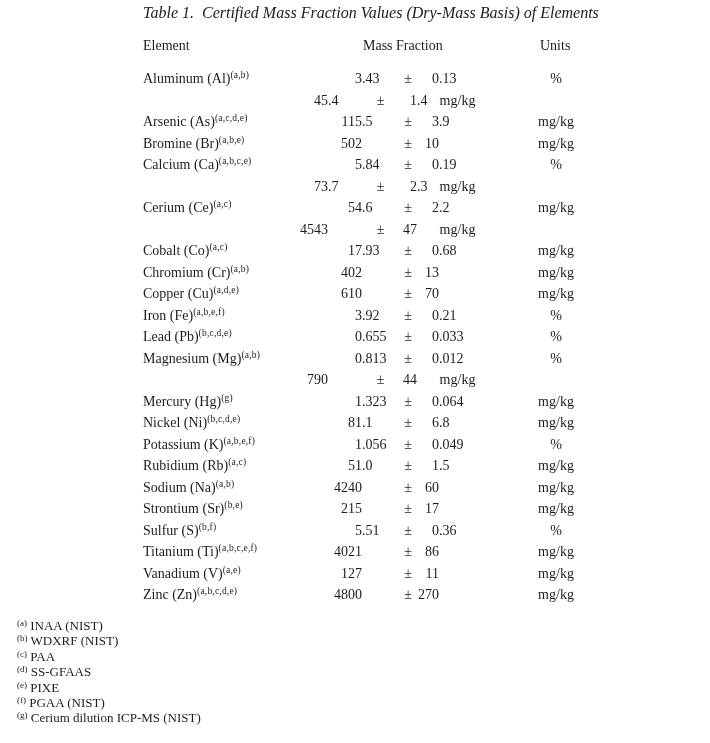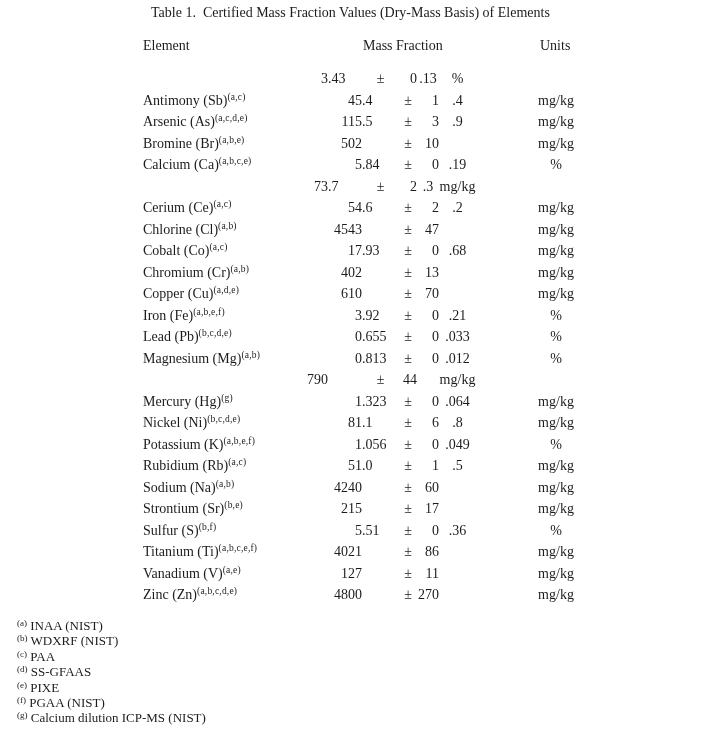--- a/index.html
+++ b/index.html
@@ -8,24 +8,25 @@
     background: #ffffff;
     color: #1c1c1c;
     font-family: "Liberation Serif", "DejaVu Serif", serif;
     position: relative;
     overflow: hidden;
   }
   .page { position: absolute; inset: 0; background: #ffffff; }
 
   .title {
     position: absolute;
-    left: 151px; top: 6px;
-    font-size: 14px;
+    left: 143px; top: 6px;
+    font-size: 16px;
     line-height: 14px;
     white-space: pre;
+    font-style: italic;
   }
 
   .thead {
     position: absolute;
     left: 143px; top: 39px;
     width: 520px; height: 16px;
     font-size: 14px;
     line-height: 14px;
   }
   .h-element { position: absolute; left: 0; }
@@ -42,21 +43,21 @@
     grid-template-columns: 185px 34px 37px 18px 22px 37px 160px;
     height: 21.5px;
     line-height: 21.5px;
     font-size: 14px;
   }
   .c-el    { text-align: left; white-space: nowrap; }
   .c-vint  { text-align: right; }
   .c-vfrac { text-align: left; }
   .c-pm    { text-align: center; }
   .c-uint  { text-align: right; }
-  .c-ufrac { text-align: center; font-family: Liberation Serif, serif; }
+  .c-ufrac { text-align: left; font-family: Liberation Serif, serif; }
   .c-units { text-align: center; }
 
   sup.refs {
     font-size: 9.5px;
     line-height: 0;
     vertical-align: 5px;
     letter-spacing: 0.2px;
   }
 
   .footnotes {
@@ -80,30 +81,30 @@
 
   <div class="thead">
     <span class="h-element">Element</span>
     <span class="h-mass">Mass Fraction</span>
     <span class="h-units">Units</span>
   </div>
 
   <div class="tbody">
 
       <div class="row">
+        <span class="c-el"><span>Aluminum (Al)</span><sup class="refs">(a,b)</sup></span>
         <span class="c-vint">3</span>
         <span class="c-vfrac">.43</span>
         <span class="c-pm">±</span>
         <span class="c-uint">0</span>
         <span class="c-ufrac">.13</span>
         <span class="c-units">%</span>
       </div>
 
       <div class="row">
-        <span class="c-el"><span>Antimony (Sb)</span><sup class="refs">(a,c)</sup></span>
         <span class="c-vint">45</span>
         <span class="c-vfrac">.4</span>
         <span class="c-pm">±</span>
         <span class="c-uint">1</span>
         <span class="c-ufrac">.4</span>
         <span class="c-units">mg/kg</span>
       </div>
 
       <div class="row">
         <span class="c-el"><span>Arsenic (As)</span><sup class="refs">(a,c,d,e)</sup></span>
@@ -148,21 +149,20 @@
         <span class="c-el"><span>Cerium (Ce)</span><sup class="refs">(a,c)</sup></span>
         <span class="c-vint">54</span>
         <span class="c-vfrac">.6</span>
         <span class="c-pm">±</span>
         <span class="c-uint">2</span>
         <span class="c-ufrac">.2</span>
         <span class="c-units">mg/kg</span>
       </div>
 
       <div class="row">
-        <span class="c-el"><span>Chlorine (Cl)</span><sup class="refs">(a,b)</sup></span>
         <span class="c-vint">4543</span>
         <span class="c-vfrac"></span>
         <span class="c-pm">±</span>
         <span class="c-uint">47</span>
         <span class="c-ufrac"></span>
         <span class="c-units">mg/kg</span>
       </div>
 
       <div class="row">
         <span class="c-el"><span>Cobalt (Co)</span><sup class="refs">(a,c)</sup></span>
@@ -341,16 +341,16 @@
       <div class="fn"><sup class="fn-marker">(b)</sup> <span>WDXRF (NIST)</span></div>
 
       <div class="fn"><sup class="fn-marker">(c)</sup> <span>PAA</span></div>
 
       <div class="fn"><sup class="fn-marker">(d)</sup> <span>SS-GFAAS</span></div>
 
       <div class="fn"><sup class="fn-marker">(e)</sup> <span>PIXE</span></div>
 
       <div class="fn"><sup class="fn-marker">(f)</sup> <span>PGAA (NIST)</span></div>
 
-      <div class="fn"><sup class="fn-marker">(g)</sup> <span>Calcium dilution ICP-MS (NIST)</span></div>
+      <div class="fn"><sup class="fn-marker">(g)</sup> <span>Cerium dilution ICP-MS (NIST)</span></div>
     </div>
 
 </div>
 
 </body></html>

